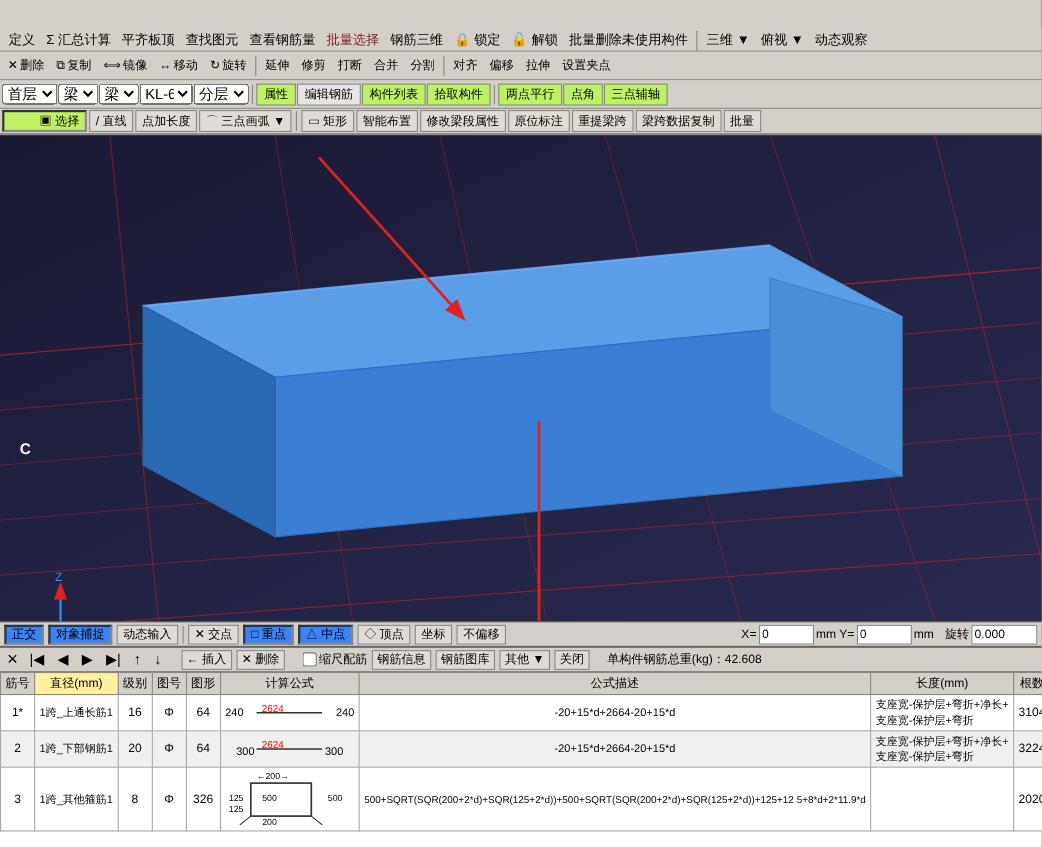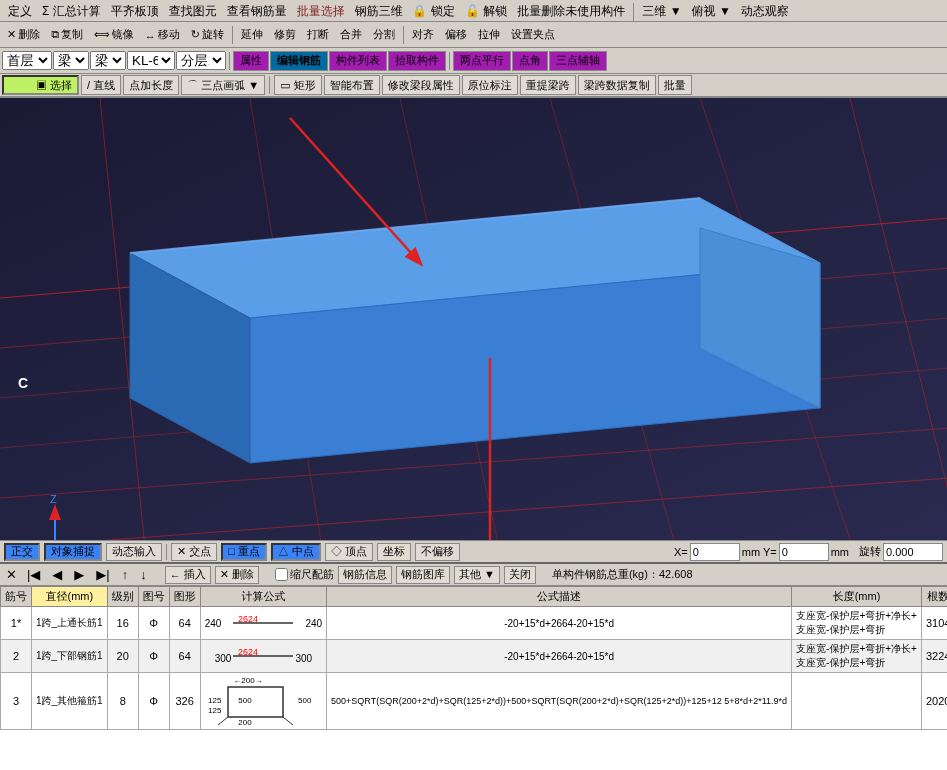--- a/index.html
+++ b/index.html
@@ -8,20 +8,21 @@
     
     .menu-bar {
       display: flex;
       align-items: center;
       background: #d4d0c8;
       border-bottom: 1px solid #888;
       padding: 2px 4px;
       height: 22px;
       flex-wrap: wrap;
       gap: 2px;
+      margin-top: 25px;
     }
     .menu-item {
       padding: 1px 4px;
       font-size: 12px;
       cursor: pointer;
       white-space: nowrap;
     }
     
     
     .toolbar {
@@ -61,21 +62,21 @@
     }
     .toolbar3-btn {
       display: flex;
       align-items: center;
       gap: 2px;
       padding: 1px 6px;
       font-size: 11px;
       cursor: pointer;
       white-space: nowrap;
       border: 1px solid #888;
-      background: #a21caf;
+      background: #bef264;
       height: 20px;
     }
     
     
     .toolbar4 {
       display: flex;
       align-items: center;
       background: #d4d0c8;
       border-bottom: 2px solid #888;
       padding: 1px 2px;
@@ -289,21 +290,21 @@
     <option>梁</option>
   </select>
   <select style="width:48px">
     <option>KL-6</option>
   </select>
   <select style="width:50px">
     <option>分层1</option>
   </select>
   <div class="toolbar-separator"></div>
   <div class="toolbar3-btn">属性</div>
-  <div class="toolbar3-btn" style="background:#0369a1; font-weight:bold">编辑钢筋</div>
+  <div class="toolbar3-btn" style="background:#e5e5e5; font-weight:normal">编辑钢筋</div>
   <div class="toolbar3-btn">构件列表</div>
   <div class="toolbar3-btn">拾取构件</div>
   <div class="toolbar-separator"></div>
   <div class="toolbar3-btn">两点平行</div>
   <div class="toolbar3-btn">点角</div>
   <div class="toolbar3-btn">三点辅轴</div>
 </div>
 
 <div class="toolbar4">
   <div class="toolbar4-btn active">▣ 选择</div>

